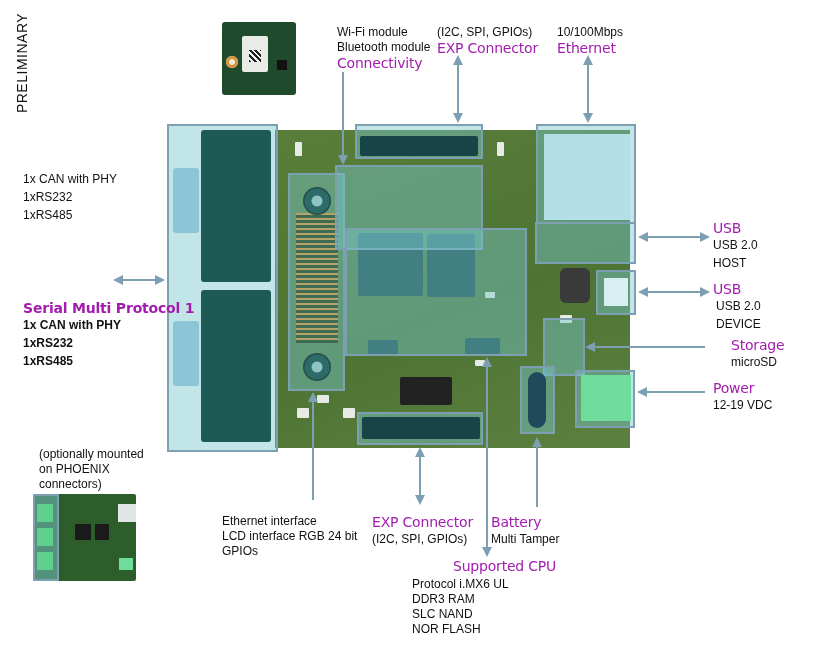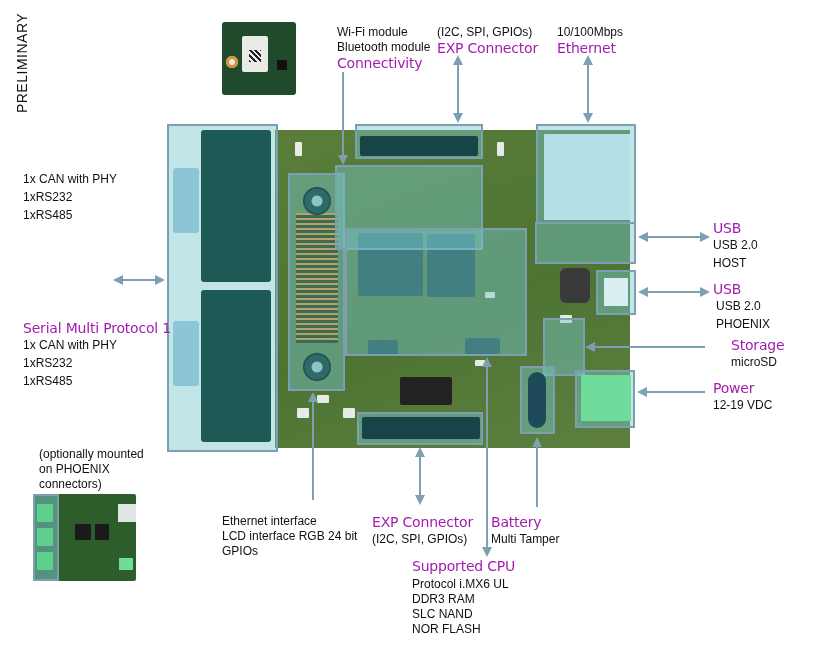--- a/index.html
+++ b/index.html
@@ -137,21 +137,21 @@
   <div class="txt">10/100Mbps</div>
   <div class="title">Ethernet</div>
 </div>
 
 <div class="abs" style="left:23px;top:170px;">
   <div class="txt tall">1x CAN with PHY</div>
   <div class="txt tall">1xRS232</div>
   <div class="txt tall">1xRS485</div>
 </div>
 
-<div class="abs" style="left:23px;top:320px;">
+<div class="abs" style="left:23px;top:300px;font-weight:bold;">
   <div class="title">Serial Multi Protocol 1</div>
   <div class="txt tall">1x CAN with PHY</div>
   <div class="txt tall">1xRS232</div>
   <div class="txt tall">1xRS485</div>
 </div>
 
 <div class="abs" style="left:39px;top:447px;">
   <div class="txt">(optionally mounted</div>
   <div class="txt">on PHOENIX</div>
   <div class="txt">connectors)</div>
@@ -159,21 +159,21 @@
 
 <div class="abs" style="left:713px;top:220px;">
   <div class="title">USB</div>
   <div class="txt tall">USB 2.0</div>
   <div class="txt tall">HOST</div>
 </div>
 
 <div class="abs" style="left:713px;top:281px;">
   <div class="title">USB</div>
   <div class="txt tall" style="padding-left:3px;">USB 2.0</div>
-  <div class="txt tall" style="padding-left:3px;">PHOENIX</div>
+  <div class="txt tall" style="padding-left:3px;">DEVICE</div>
 </div>
 
 <div class="abs" style="left:731px;top:337px;">
   <div class="title">Storage</div>
   <div class="txt tall">microSD</div>
 </div>
 
 <div class="abs" style="left:713px;top:380px;">
   <div class="title">Power</div>
   <div class="txt tall">12-19 VDC</div>
@@ -189,18 +189,18 @@
   <div class="title">EXP Connector</div>
   <div class="txt tall">(I2C, SPI, GPIOs)</div>
 </div>
 
 <div class="abs" style="left:491px;top:514px;">
   <div class="title">Battery</div>
   <div class="txt tall">Multi Tamper</div>
 </div>
 
 <div class="abs" style="left:412px;top:558px;">
-  <div class="title" style="margin-bottom:3px;">Supported CPU</div>
+  <div class="title" style="margin-bottom:3px;margin-left:41px;">Supported CPU</div>
   <div class="txt">Protocol i.MX6 UL</div>
   <div class="txt">DDR3  RAM</div>
   <div class="txt">SLC  NAND</div>
   <div class="txt">NOR  FLASH</div>
 </div>
 
 </body></html>

